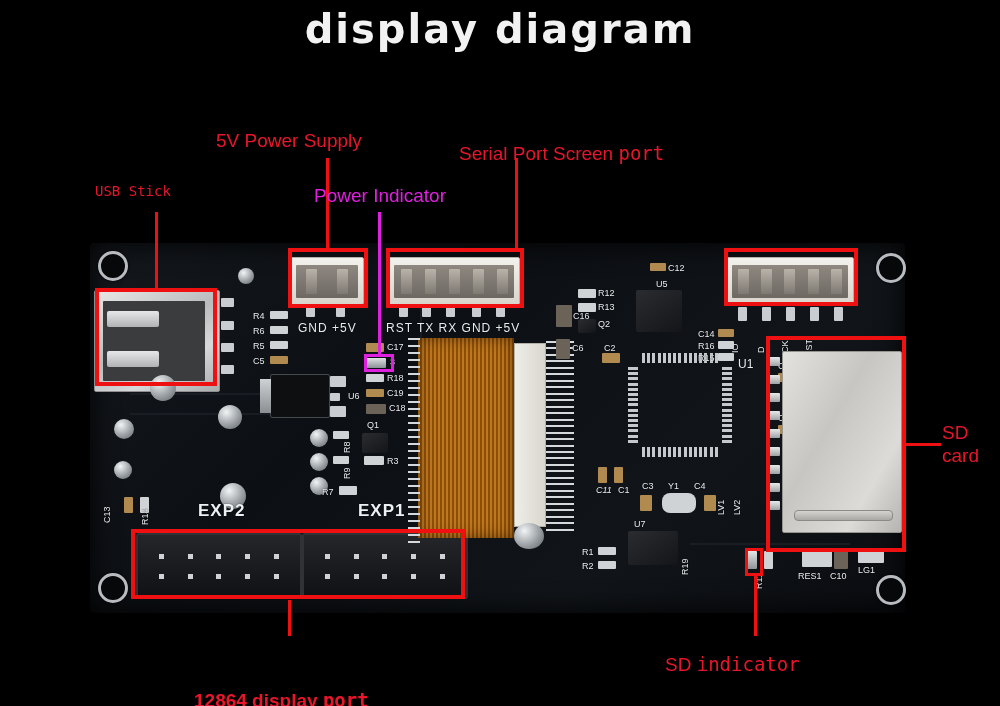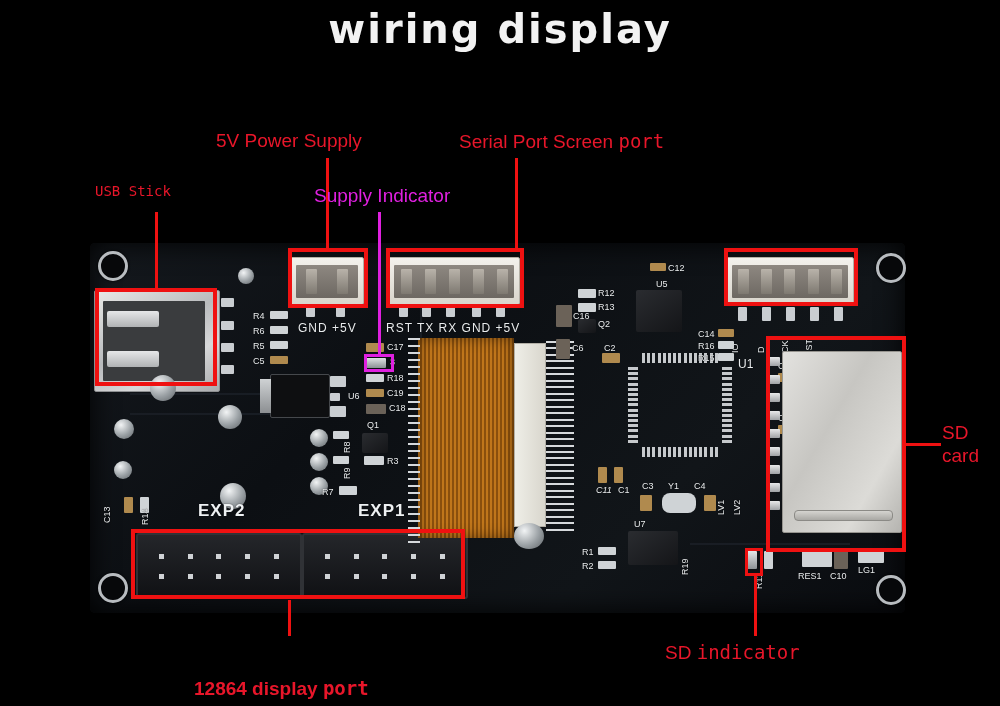--- a/index.html
+++ b/index.html
@@ -8,21 +8,21 @@
 
   
   #title{position:absolute;left:0;top:6px;width:1000px;text-align:center;
          color:#f2f2f2;font-size:40px;font-weight:bold;letter-spacing:2px;
          font-family:"DejaVu Sans",sans-serif;}
 
   
   .lbl{position:absolute;white-space:nowrap;color:#e8162a;font-size:18px;}
   .lbl.mono{font-family:"DejaVu Sans Mono",monospace;}
   .lbl.magenta{color:#e020e0;}
-  .mixed{position:absolute;white-space:nowrap;font-size:18px;color:#e8162a;}
+  .mixed{position:absolute;white-space:nowrap;font-size:18px;color:#e8162a;margin-top:12px;}
   .mixed .m{font-family:"DejaVu Sans Mono",monospace;}
 
   
   .vline{position:absolute;width:3px;background:#ef1111;}
   .hline{position:absolute;height:3px;background:#ef1111;}
   .vline.mag{background:#e020e0;width:3px;}
 
   
   #board{position:absolute;left:90px;top:243px;width:815px;height:370px;
          background:linear-gradient(135deg,#14181d 0%,#0c0f13 35%,#111519 70%,#0a0c10 100%);
@@ -110,21 +110,21 @@
   
   .led{position:absolute;border-radius:1px;}
 
   
   .box{position:absolute;border:4px solid #ef1111;box-sizing:border-box;}
   .box.mag{border-color:#e020e0;border-width:3px;}
 </style>
 </head>
 <body>
 
-<div id="title">wiring display</div>
+<div id="title">display diagram</div>
 
 <div id="board">
 
   <div class="hole" style="left:8px;top:8px;"></div>
   <div class="hole" style="left:786px;top:10px;"></div>
   <div class="hole" style="left:8px;top:330px;"></div>
   <div class="hole" style="left:786px;top:332px;"></div>
 
   <div class="trace" style="left:40px;top:150px;width:180px;height:2px;"></div>
   <div class="trace" style="left:40px;top:170px;width:150px;height:2px;"></div>
@@ -495,21 +495,21 @@
 <div class="vline" style="left:155px;top:212px;height:78px;"></div>
 <div class="vline" style="left:326px;top:158px;height:92px;"></div>
 <div class="vline mag" style="left:378px;top:212px;height:144px;"></div>
 <div class="vline" style="left:515px;top:158px;height:92px;"></div>
 <div class="hline" style="left:905px;top:443px;width:36px;"></div>
 <div class="vline" style="left:288px;top:600px;height:36px;"></div>
 <div class="vline" style="left:754px;top:576px;height:60px;"></div>
 
 <div class="lbl mono" style="left:95px;top:183px;font-size:14px;">USB Stick</div>
 <div class="lbl" style="left:216px;top:130px;font-size:19px;">5V Power Supply</div>
-<div class="lbl magenta" style="left:314px;top:185px;font-size:19px;">Supply Indicator</div>
+<div class="lbl magenta" style="left:314px;top:185px;font-size:19px;">Power Indicator</div>
 
 <div class="mixed" style="left:459px;top:130px;font-size:19px;">
   <span>Serial Port Screen </span><span class="m">port</span>
 </div>
 
 <div class="lbl" style="left:942px;top:421px;font-size:19px;line-height:23px;">
   <div>SD</div>
   <div>card</div>
 </div>
 

